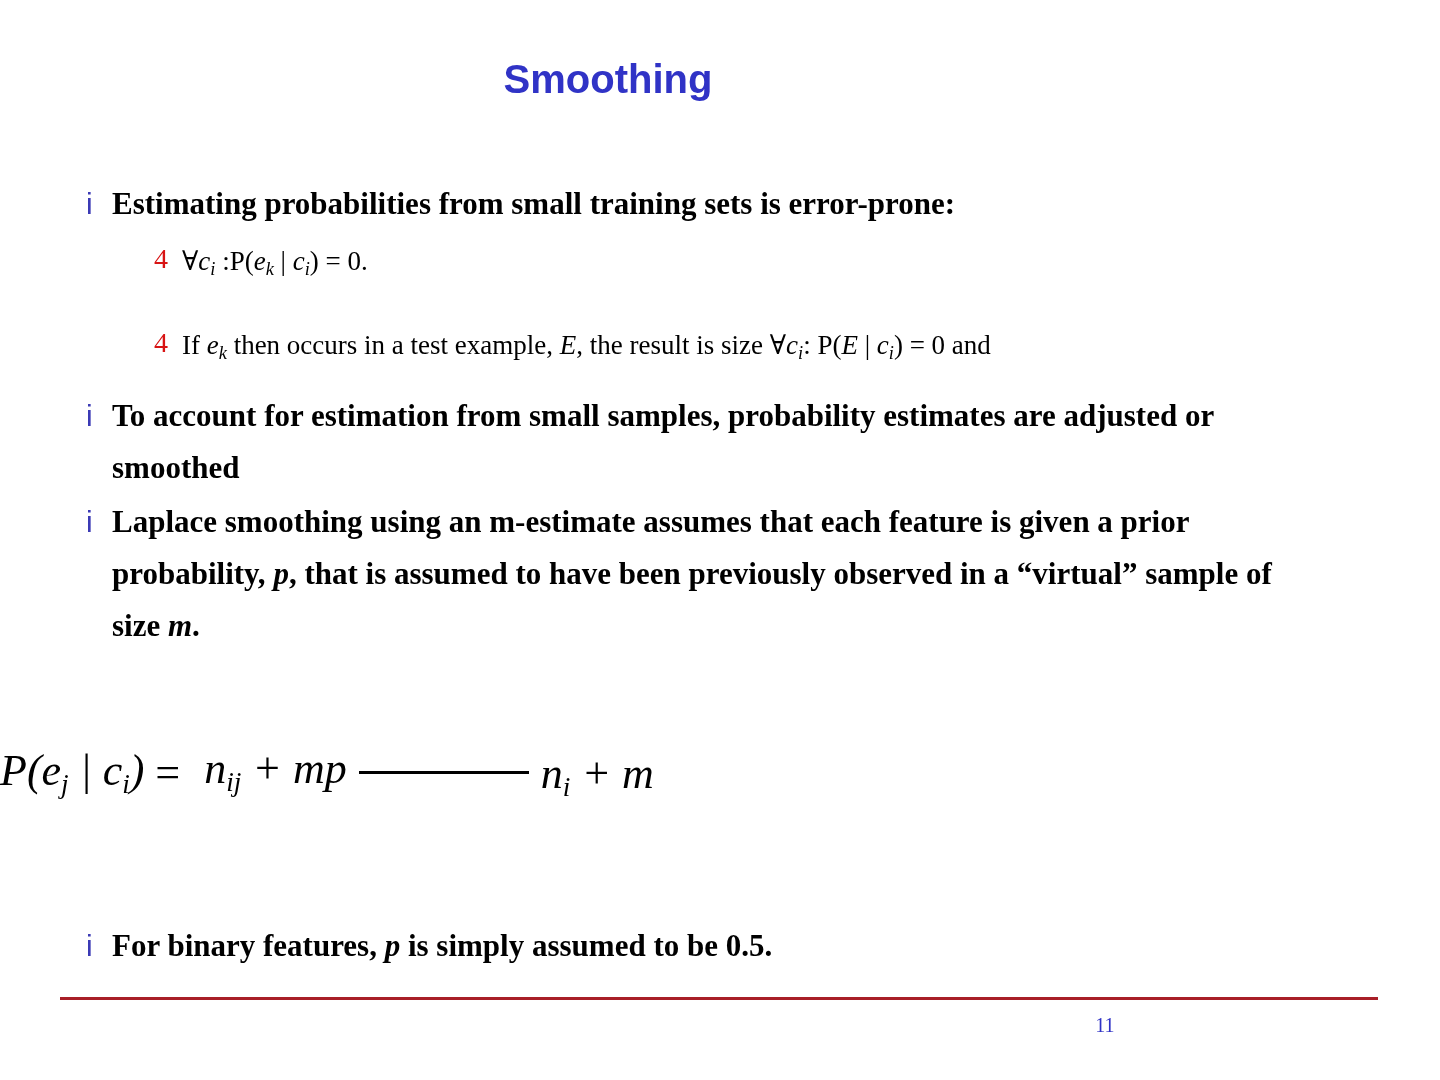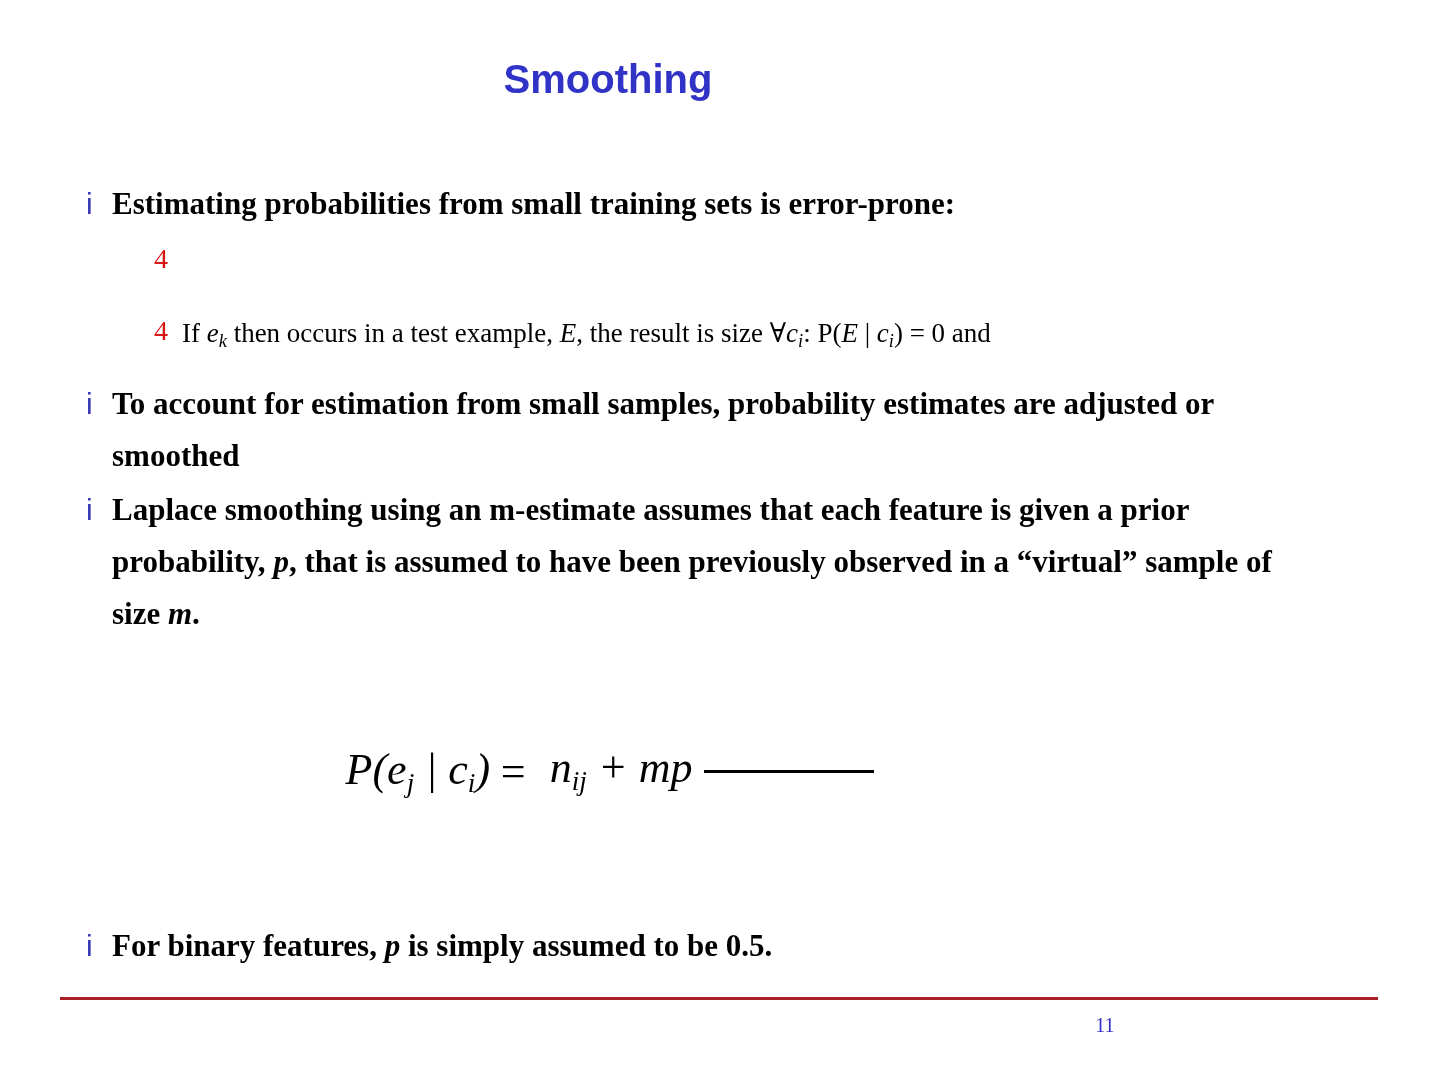--- a/index.html
+++ b/index.html
@@ -117,21 +117,20 @@
   .gap-after-sub { height: 14px; }
   .gap-small { height: 6px; }
 
   
   .equation-wrap {
     position: absolute;
     top: 742px;
     left: 0;
     width: 1220px;
     display: flex;
-    justify-content: center;
   }
   .equation {
     display: flex;
     align-items: center;
     font-family: "Liberation Serif", "DejaVu Serif", serif;
     font-style: italic;
     font-size: 44px;
     color: #000000;
     white-space: nowrap;
   }
@@ -196,20 +195,21 @@
   <div class="body-area">
 
     <div class="lvl1">
       <span class="marker">i</span>
       <span class="content">Estimating probabilities from small training sets is error-prone:</span>
     </div>
 
     <div class="lvl2">
       <span class="marker">4</span>
       <span class="content">
+        <span class="mathline"><span class="upr">∀</span><em class="var">c</em><sub>i</sub><span class="upr"> :P(</span><em class="var">e</em><sub>k</sub><span class="upr"> | </span><em class="var">c</em><sub>i</sub><span class="upr">) = 0.</span></span>
       </span>
     </div>
 
     <div class="gap-after-sub"></div>
 
     <div class="lvl2">
       <span class="marker">4</span>
       <span class="content">
         <span class="mathline"><span>If </span><em class="var">e</em><sub>k</sub><span> then occurs in a test example, </span><em class="var">E</em><span>, the result is size </span><span class="upr">∀</span><em class="var">c</em><sub>i</sub><span class="upr">: P(</span><em class="var">E</em><span class="upr"> | </span><em class="var">c</em><sub>i</sub><span class="upr">) = 0 and</span></span>
       </span>
@@ -229,20 +229,21 @@
 
   </div>
 
   <div class="equation-wrap">
     <div class="equation">
       <span class="lhs"><span>P(e</span><sub>j</sub><span> | c</span><sub>i</sub><span>)</span></span>
       <span class="eq-sign">=</span>
       <span class="frac">
         <span class="num"><span>n</span><sub>ij</sub><span> + mp</span></span>
         <span class="bar"></span>
+        <span class="den"><span>n</span><sub>i</sub><span> + m</span></span>
       </span>
     </div>
   </div>
 
   <div class="body-area" style="top: 920px;">
     <div class="lvl1">
       <span class="marker">i</span>
       <span class="content"><span>For binary features, </span><em class="var">p</em><span> is simply assumed to be 0.5.</span></span>
     </div>
   </div>

